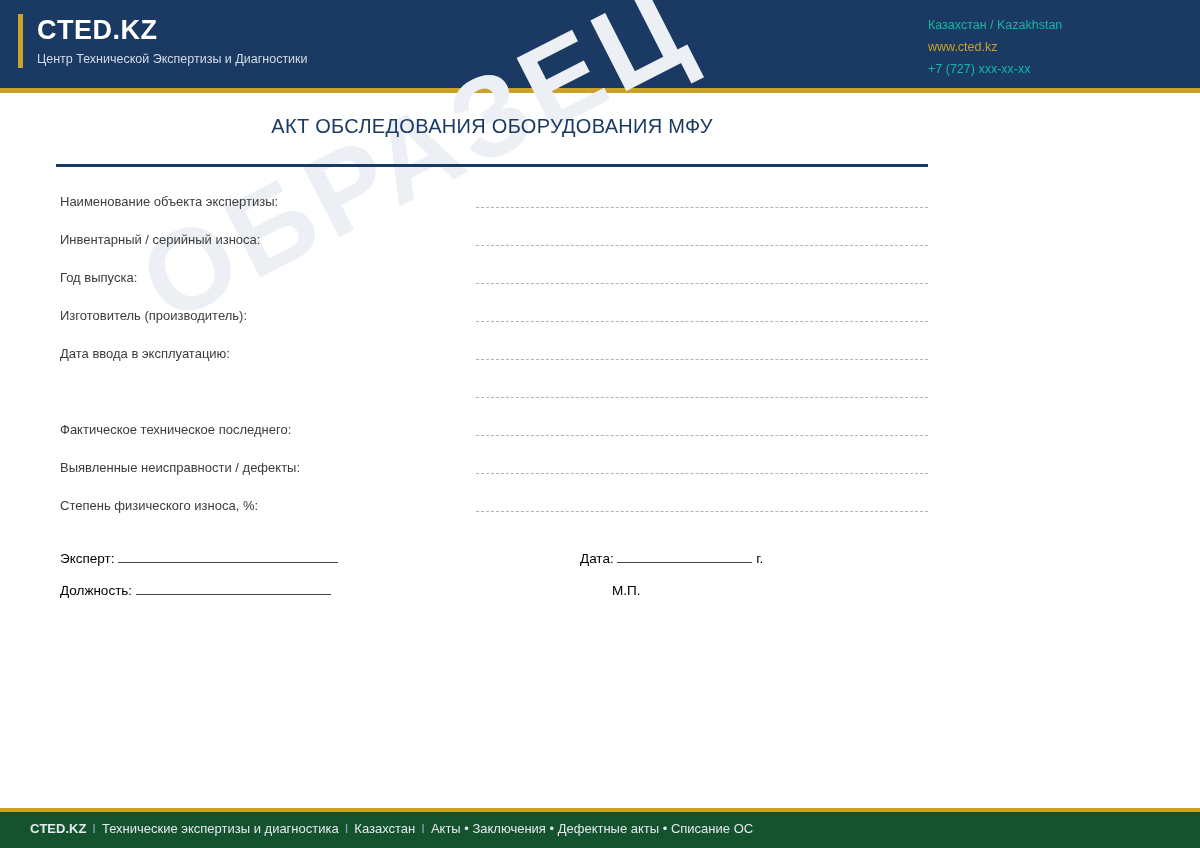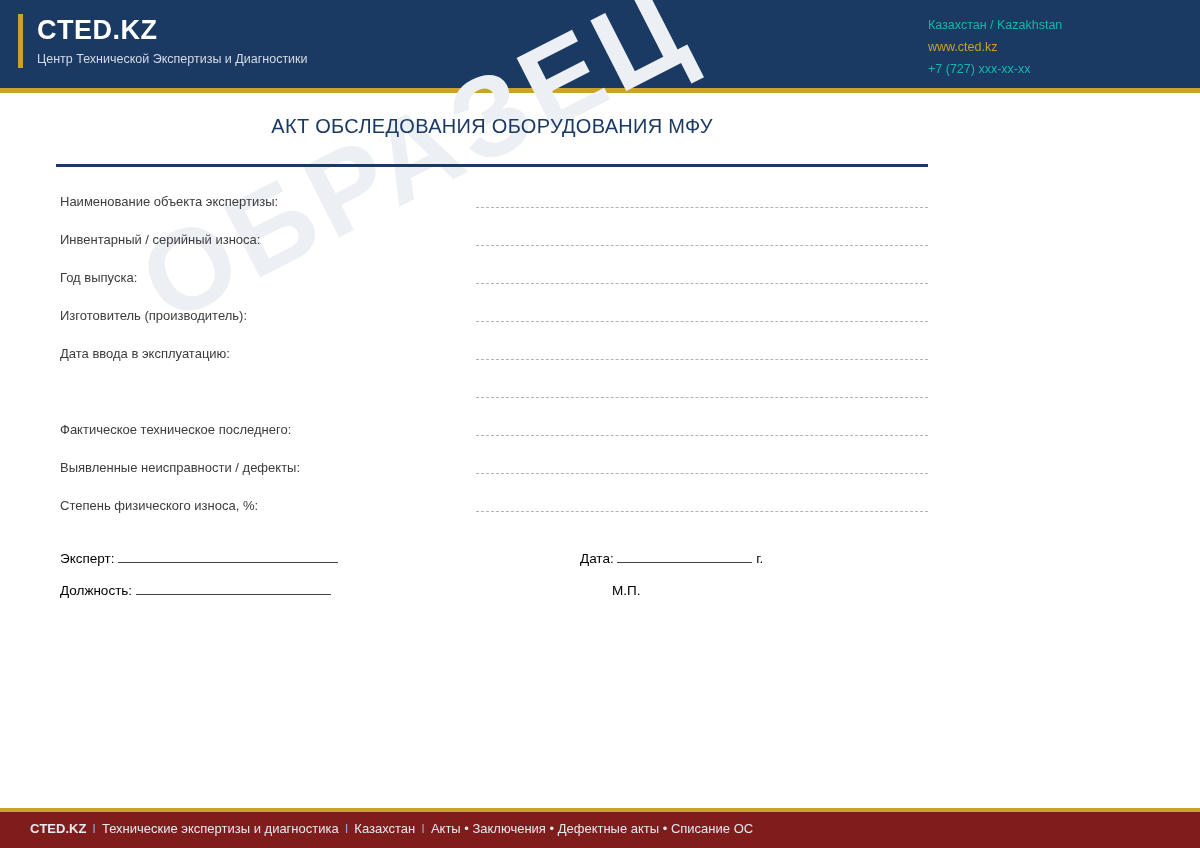--- a/index.html
+++ b/index.html
@@ -175,21 +175,21 @@
     width: 1200px;
     height: 4px;
     background: #c9a227;
   }
   .footer {
     position: absolute;
     left: 0;
     top: 812px;
     width: 1200px;
     height: 36px;
-    background: #7f1d1d;
+    background: #14532d;
   }
   .footer-text {
     position: absolute;
     left: 30px;
     top: 9px;
     font-size: 13px;
     color: #e4e9f0;
     white-space: nowrap;
   }
   .footer-text .sep { color: #8ea3bf; padding: 0 6px; }

